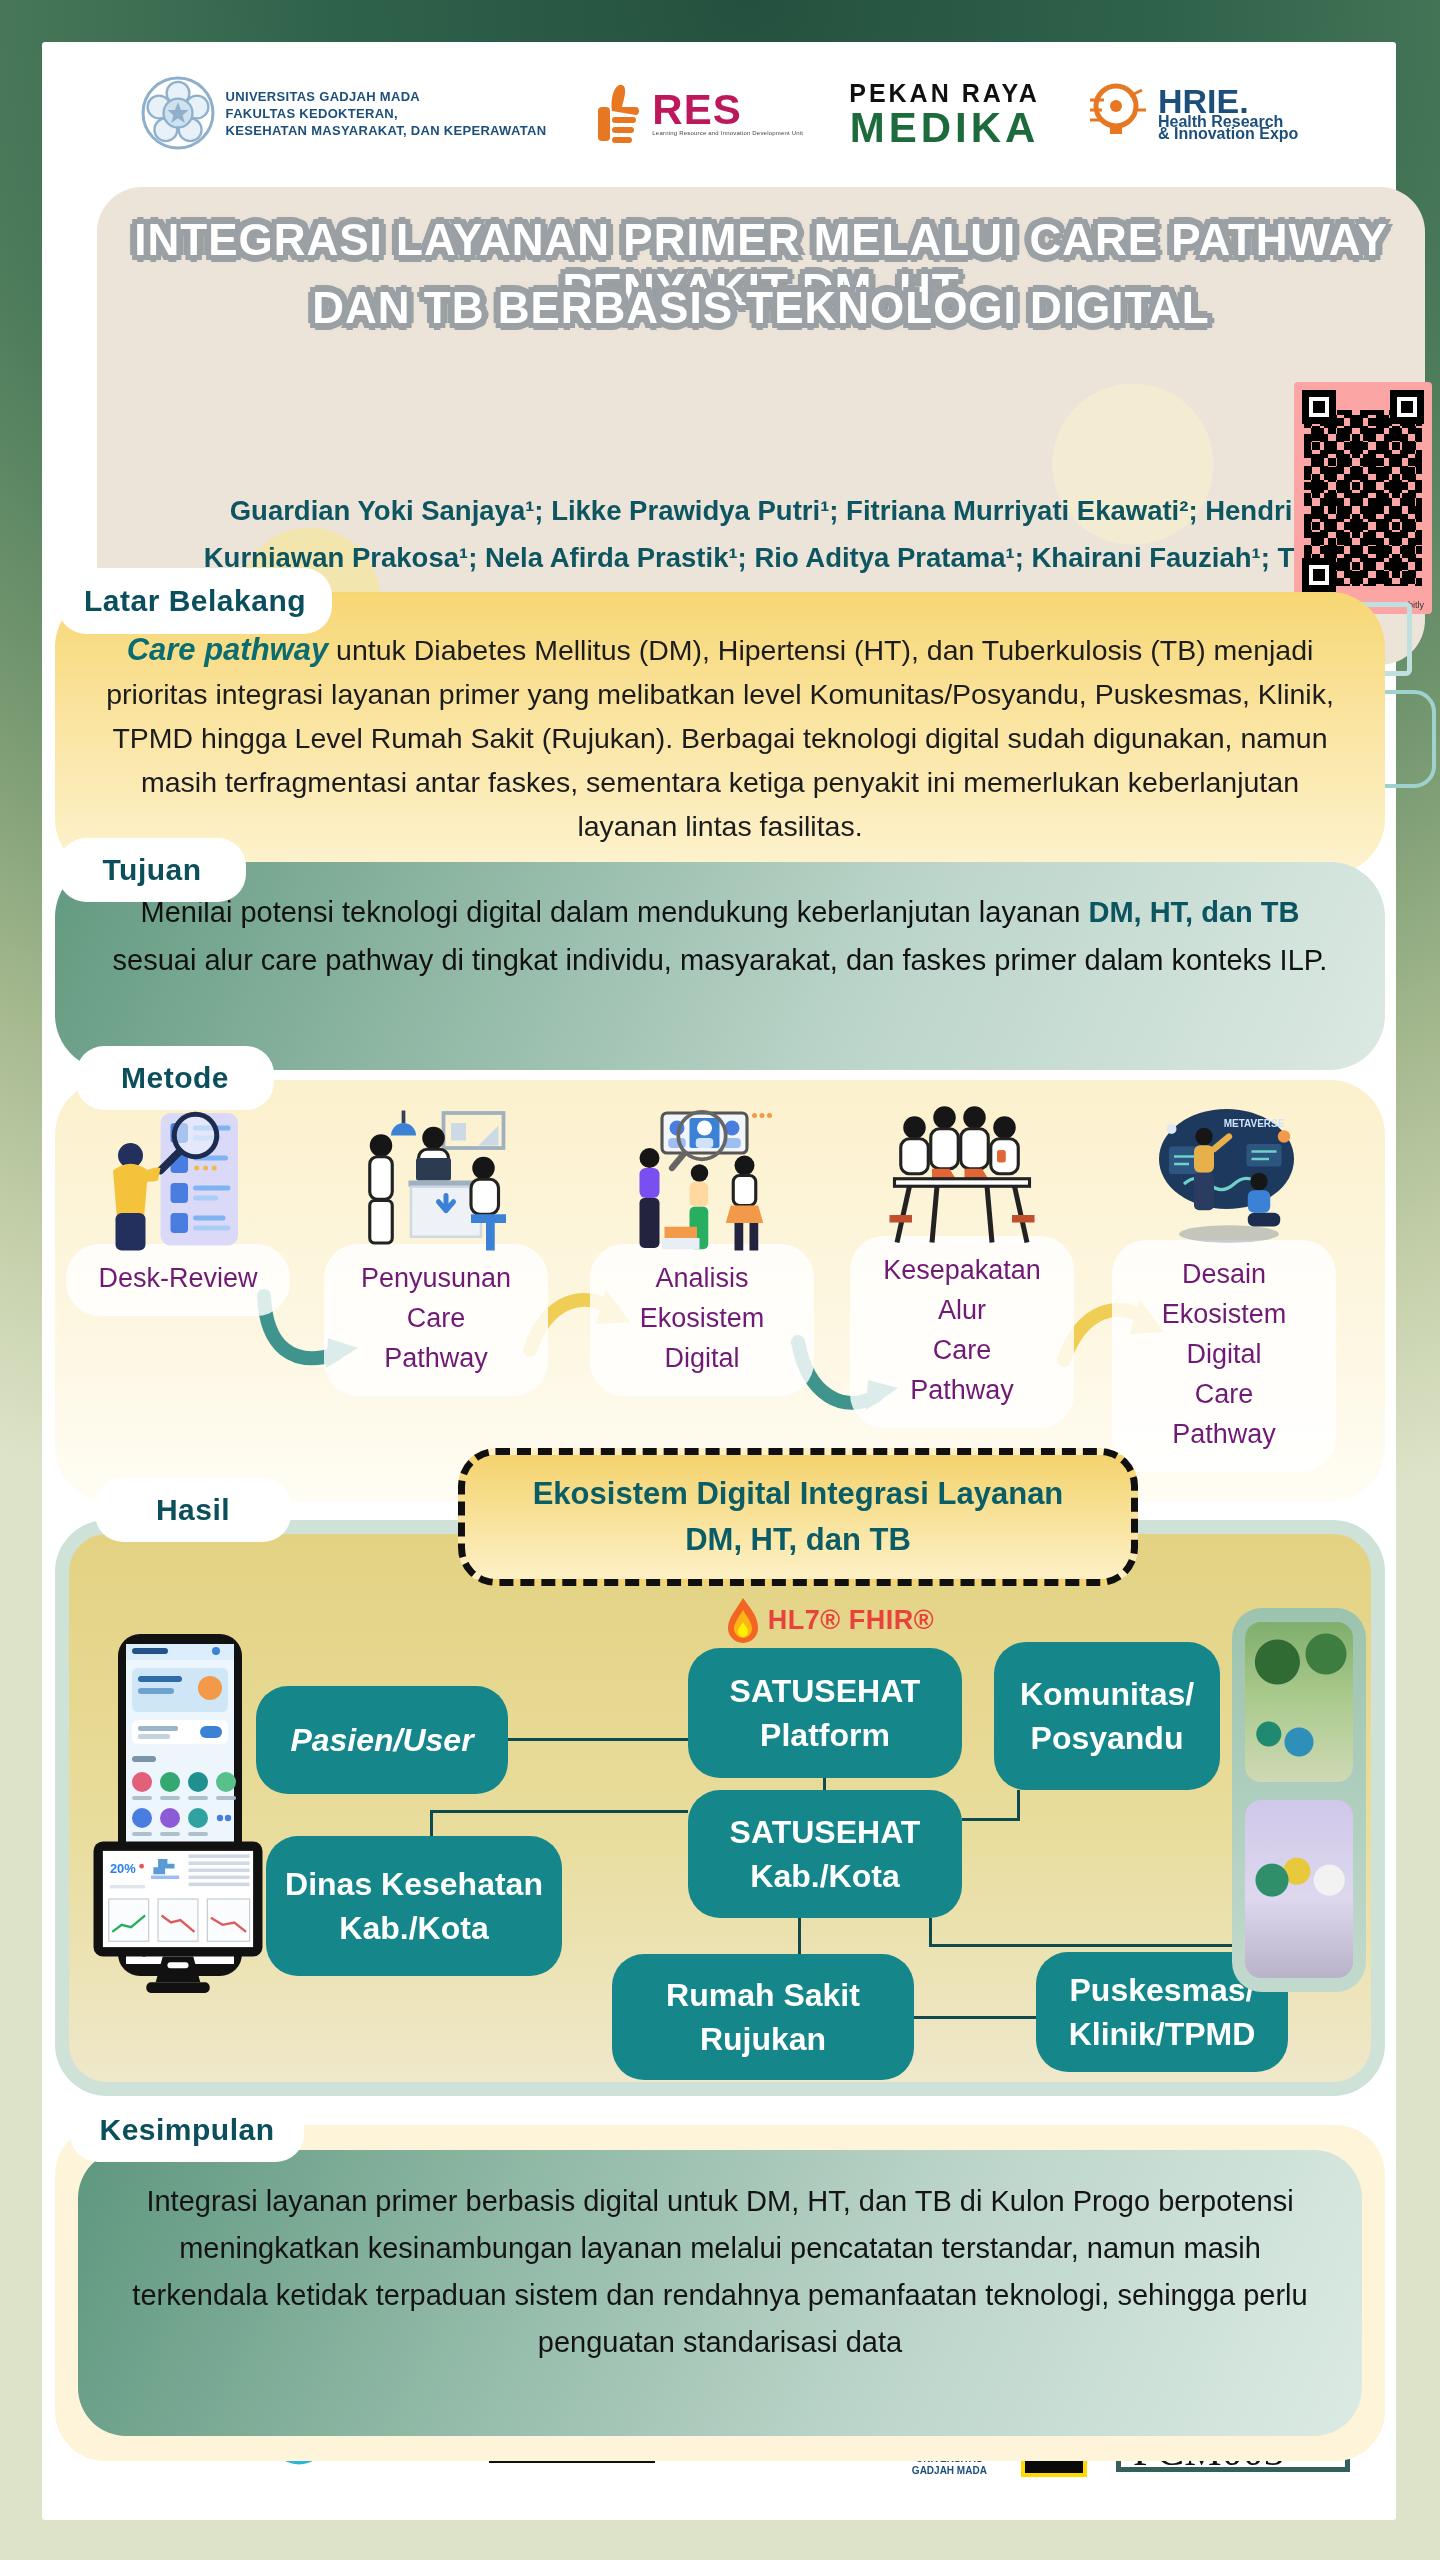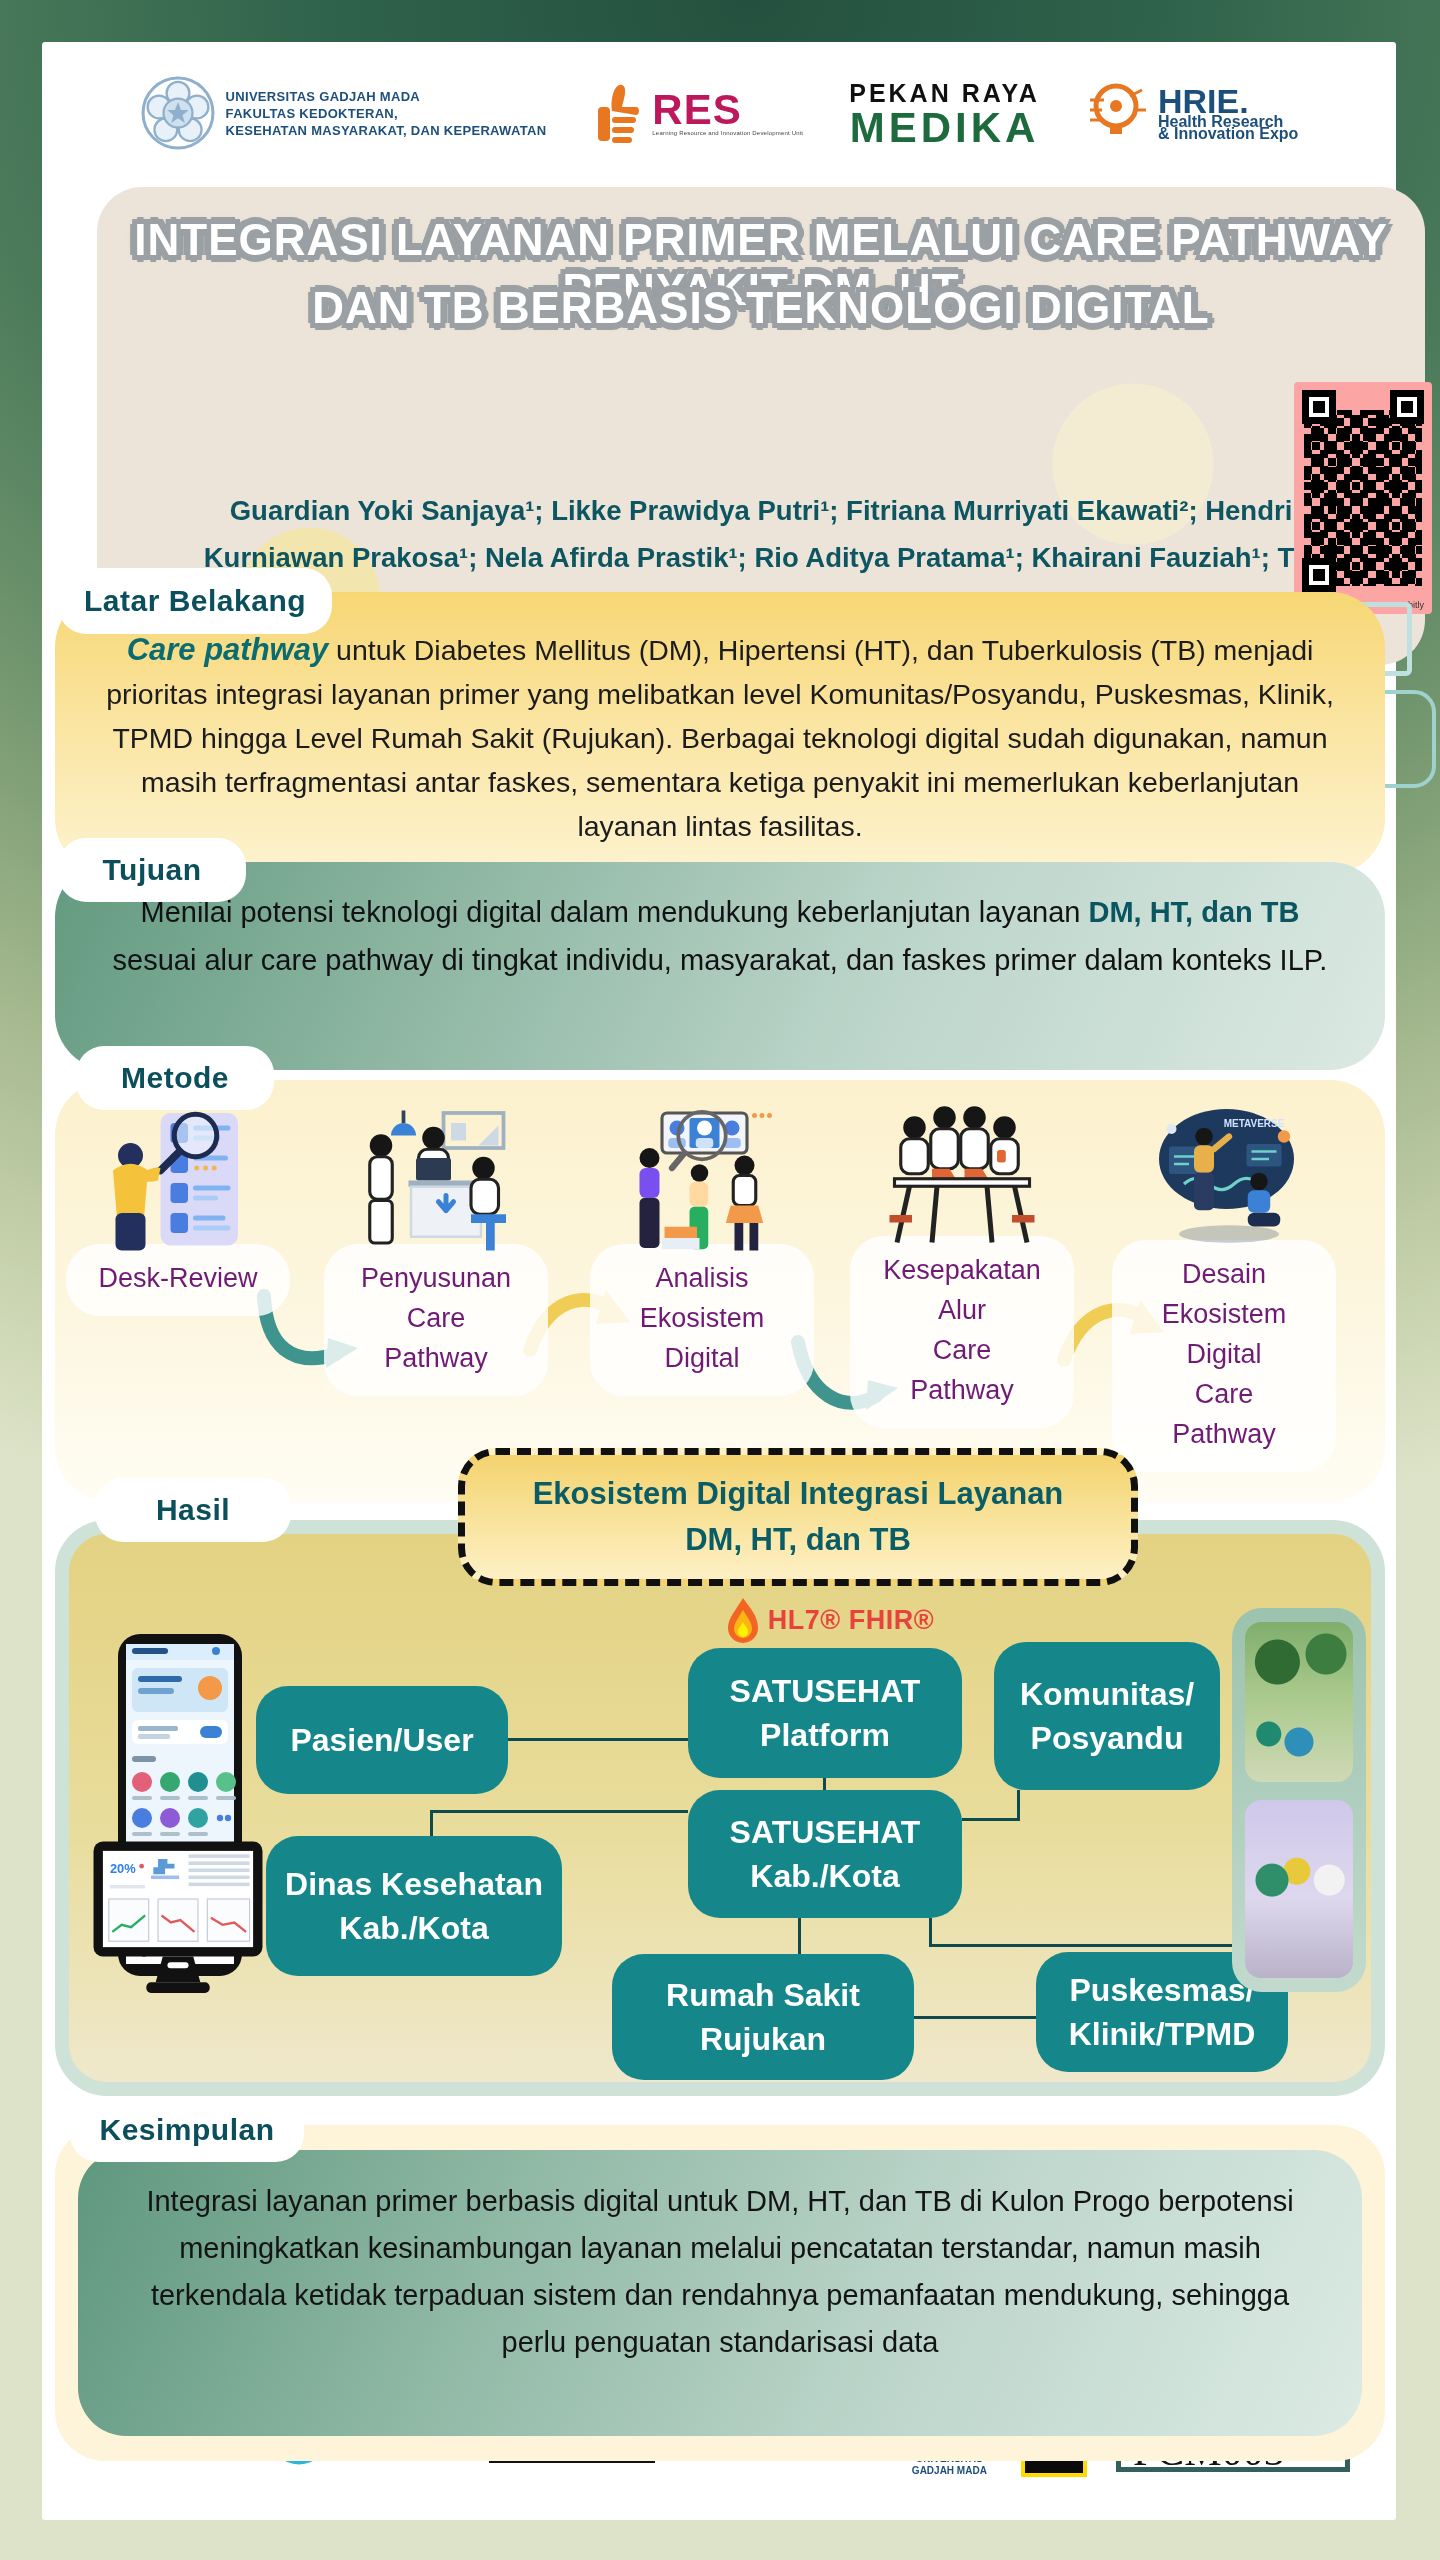--- a/index.html
+++ b/index.html
@@ -410,21 +410,21 @@
   <div class="conn" style="left:962px;top:1818px;width:58px;height:3px;"></div>
   <div class="conn" style="left:1017px;top:1790px;width:3px;height:31px;"></div>
   <div class="conn" style="left:430px;top:1810px;width:258px;height:3px;"></div>
   <div class="conn" style="left:430px;top:1810px;width:3px;height:26px;"></div>
   <div class="conn" style="left:798px;top:1918px;width:3px;height:36px;"></div>
   <div class="conn" style="left:929px;top:1918px;width:3px;height:28px;"></div>
   <div class="conn" style="left:929px;top:1944px;width:330px;height:3px;"></div>
   <div class="conn" style="left:1256px;top:1944px;width:3px;height:12px;"></div>
   <div class="conn" style="left:914px;top:2016px;width:122px;height:3px;"></div>
 
-  <div class="node" style="left:256px;top:1686px;width:252px;height:108px;">Pasien/User</div>
+  <div class="node" style="left:256px;top:1686px;width:252px;height:108px;font-style:italic;">Pasien/User</div>
   <div class="node" style="left:688px;top:1648px;width:274px;height:130px;">SATUSEHAT
 Platform</div>
   <div class="node" style="left:688px;top:1790px;width:274px;height:128px;">SATUSEHAT
 Kab./Kota</div>
   <div class="node" style="left:994px;top:1642px;width:226px;height:148px;">Komunitas/
 Posyandu</div>
   <div class="node" style="left:266px;top:1836px;width:296px;height:140px;">Dinas Kesehatan
 Kab./Kota</div>
   <div class="node" style="left:612px;top:1954px;width:302px;height:126px;">Rumah Sakit
 Rujukan</div>
@@ -507,21 +507,21 @@
   </svg>
 
   <div id="photo-panel">
     <div class="photo" id="photo1"></div>
     <div class="photo" id="photo2"></div>
   </div>
 
   <div class="sec-head" style="left:70px;top:2098px;width:234px;height:64px;">Kesimpulan</div>
   <div id="con-outer"></div>
   <div id="con-box">
-    <div id="con-text">Integrasi layanan primer berbasis digital untuk DM, HT, dan TB di Kulon Progo berpotensi meningkatkan kesinambungan layanan melalui pencatatan terstandar, namun masih terkendala ketidak terpaduan sistem dan rendahnya pemanfaatan mendukung, sehingga perlu penguatan standarisasi data</div>
+    <div id="con-text">Integrasi layanan primer berbasis digital untuk DM, HT, dan TB di Kulon Progo berpotensi meningkatkan kesinambungan layanan melalui pencatatan terstandar, namun masih terkendala ketidak terpaduan sistem dan rendahnya pemanfaatan teknologi, sehingga perlu penguatan standarisasi data</div>
   </div>
 
   <div id="footer">
     <div class="logo">
       <svg width="64" height="64" viewBox="0 0 64 64">
         <path d="M32,6 a26,26 0 1 0 26,26" fill="none" stroke="#29b6d8" stroke-width="7" stroke-linecap="round"></path>
         <path d="M32,18 a14,14 0 1 0 14,14" fill="none" stroke="#29b6d8" stroke-width="6" stroke-linecap="round"></path>
         <circle cx="32" cy="32" r="5" fill="#6d3fc4"></circle>
         <line x1="22" y1="32" x2="32" y2="32" stroke="#6d3fc4" stroke-width="3"></line>
         <circle cx="58" cy="14" r="3" fill="#6d3fc4"></circle>

